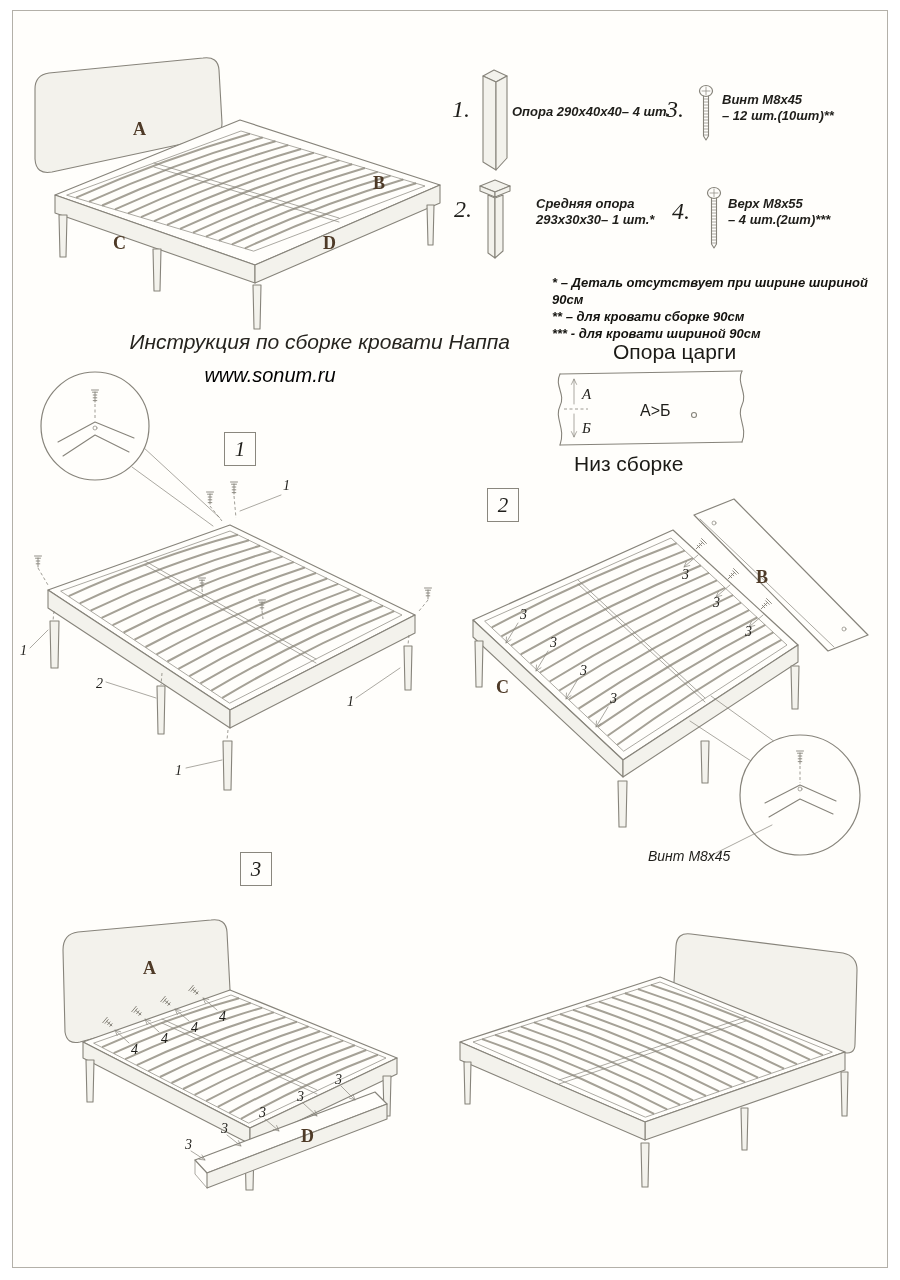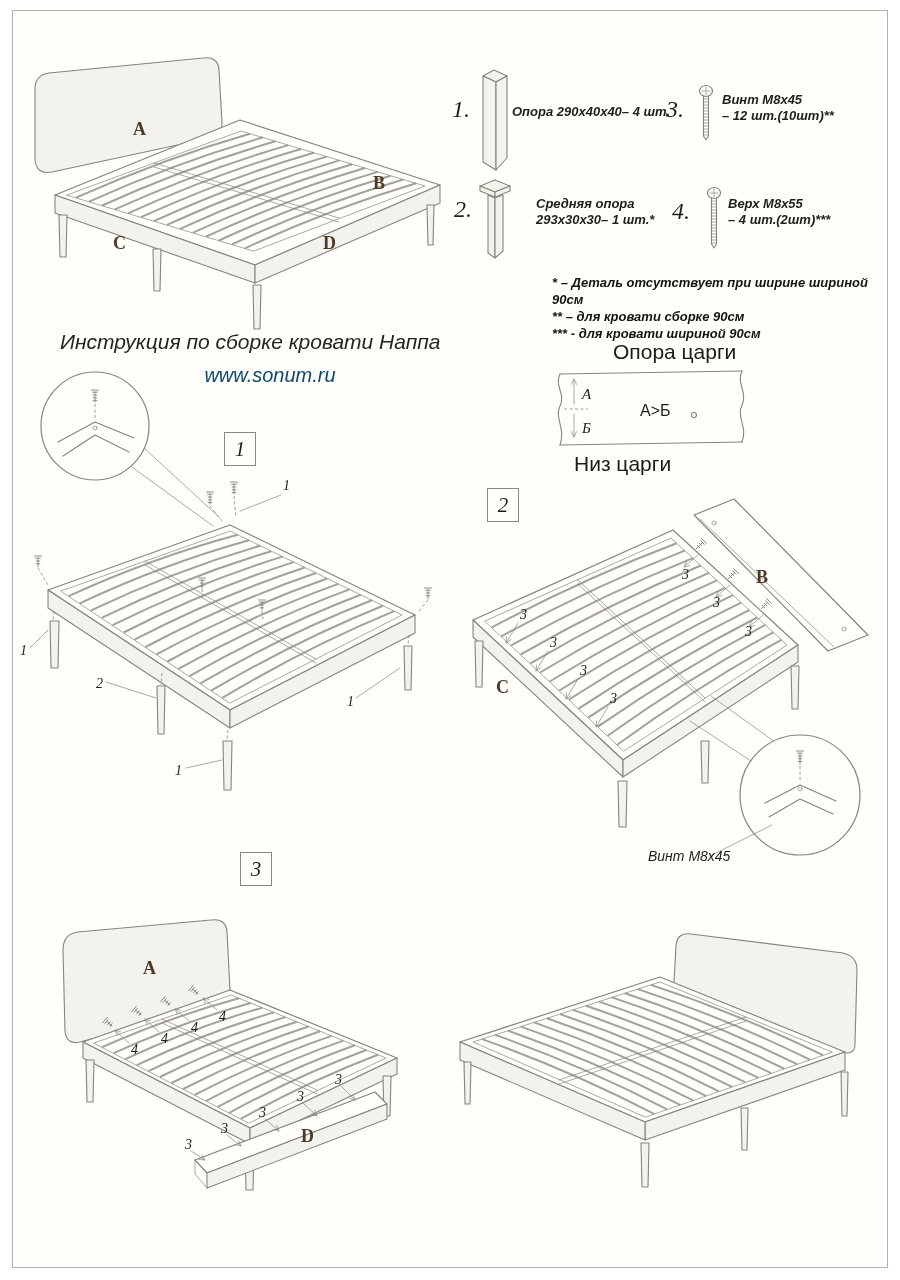--- a/index.html
+++ b/index.html
@@ -17,22 +17,22 @@
   text{fill:#1f1e1a}
   text.callout{font:italic 14px "Liberation Serif",serif}
   text.bedlabel{font:700 18px "Liberation Serif",serif;fill:#4e3a27}
   text.dimlabel{font:italic 15px "Liberation Serif",serif}
   text.cmp{font:16px "Liberation Sans",sans-serif}
   text.insetlabel{font:italic 14px "Liberation Sans",sans-serif}
   .pnum{position:absolute;font:italic 24px "Liberation Serif",serif;color:#1f1e1a}
   .pdesc{position:absolute;font:italic 700 13px "Liberation Sans",sans-serif;color:#1f1e1a;line-height:16px}
   .pdesc span{display:block}
   .fnotes{position:absolute;font:italic 700 13px "Liberation Sans",sans-serif;color:#14130f;line-height:17px;width:345px}
-  .title{position:absolute;font:italic 21px "Liberation Sans",sans-serif;color:#26241f;text-align:left;width:450px}
-  .site{position:absolute;font:italic 20px "Liberation Sans",sans-serif;color:#0c4a6e;text-align:center;width:450px}
+  .title{position:absolute;font:italic 21px "Liberation Sans",sans-serif;color:#26241f;text-align:right;width:450px}
+  .site{position:absolute;font:italic 20px "Liberation Sans",sans-serif;color:#000000;text-align:center;width:450px}
   .tsglabel{position:absolute;font:21px "Liberation Sans",sans-serif;color:#1b1a16}
   .stepbox{position:absolute;width:32px;height:34px;border:1px solid #8a877e;display:flex;align-items:center;justify-content:center;font:italic 21px "Liberation Serif",serif;color:#1f1e1a;z-index:4}
 </style>
 </head>
 <body>
 
 <div id="sheet"></div>
 
 <svg id="ov" style="left:25px;top:55px" width="425" height="285" viewBox="0 0 425 285">
   <path class="face" d="M10,104 L10,34 Q10,20 24,18 L178,3 Q193,1 194,15 L197,68 Q197,80 185,83 L27,117 Q11,120 10,104 Z"></path>
@@ -133,21 +133,21 @@
   <path class="ln" d="M8,8 C2,20 14,28 8,40 C2,52 14,62 8,79"></path>
   <path class="ln" d="M190,5 C184,17 196,27 190,39 C184,51 196,61 190,76"></path>
   <path class="ln thin" d="M22,38 L22,13 M24.6,18.4 L22,13 L19.4,18.4"></path>
   <path class="ln thin" d="M22,48 L22,71 M19.4,65.6 L22,71 L24.6,65.6"></path>
   <path class="dash" d="M12,43 L36,43"></path>
   <text class="dimlabel" x="30" y="33">А</text>
   <text class="dimlabel" x="30" y="67">Б</text>
   <text class="cmp" x="88" y="50">А&gt;Б</text>
   <circle class="ln" cx="142" cy="49" r="2.5"></circle>
 </svg>
-<div class="tsglabel" style="left:574px;top:452px">Низ царги</div>
+<div class="tsglabel" style="left:574px;top:452px">Низ сборке</div>
 
 <div class="stepbox" style="left:224px;top:432px">1</div>
 <svg id="step1" style="left:10px;top:368px" width="440" height="425" viewBox="0 0 440 425">
   <path class="wface" d="M38,222 L220,157 L405,247 L220,342 Z"></path>
   <g class="slats">
       <path d="M58.7,228.1 Q143.3,189.5 227.8,166.8"></path>
       <path d="M69.7,235.4 Q154.3,195.8 239.0,172.3"></path>
       <path d="M80.6,242.6 Q165.4,202.2 250.2,177.7"></path>
       <path d="M91.6,249.9 Q176.5,208.5 261.3,183.2"></path>
       <path d="M102.6,257.2 Q187.5,214.9 272.5,188.6"></path>

